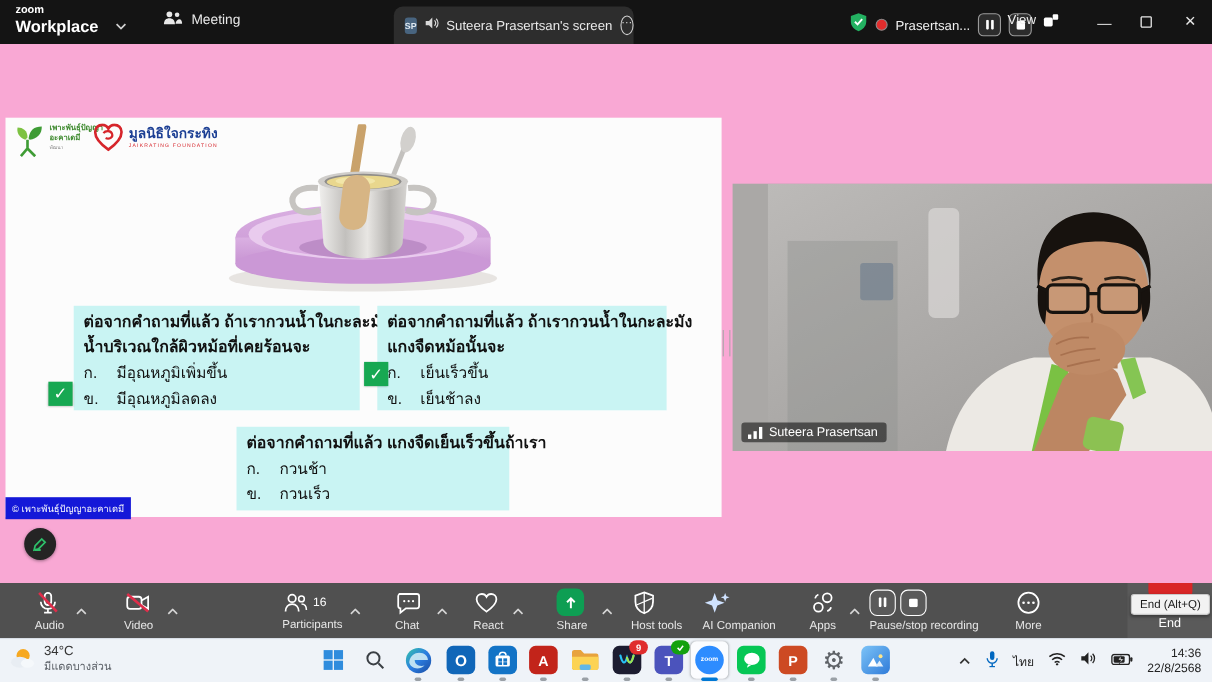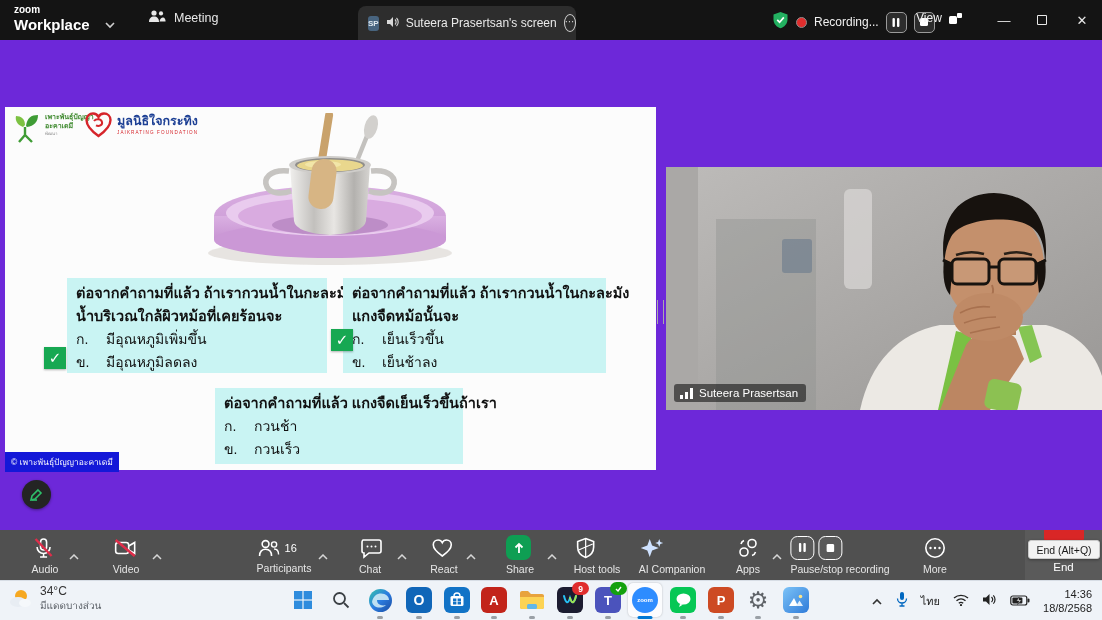--- a/index.html
+++ b/index.html
@@ -1,17 +1,17 @@
 <!DOCTYPE html>
 <html><head>
 <meta charset="utf-8">
 <style>
   html,body{margin:0;padding:0;background:#222;}
   .screen{position:relative;width:1102px;height:620px;overflow:hidden;
-    font-family:"Liberation Sans","DejaVu Sans",sans-serif;background:#6d28d9;}
+    font-family:"Liberation Sans","DejaVu Sans",sans-serif;background:#f9a8d4;}
   .abs{position:absolute;}
 
   
   .titlebar{position:absolute;left:0;top:0;width:1102px;height:40px;background:#141414;color:#eee;}
   .zoomlogo{position:absolute;left:14px;top:5px;line-height:1;}
   .zoomlogo .z1{font-size:10px;font-weight:bold;color:#fff;}
   .zoomlogo .z2{font-size:15px;font-weight:bold;color:#fff;margin-top:2px;}
   .tb-chevdn{position:absolute;left:104px;top:15px;}
   .meeting{position:absolute;left:148px;top:9px;display:flex;align-items:center;gap:8px;font-size:12.5px;color:#e8e8e8;}
   .sharetab{position:absolute;left:358px;top:6px;width:218px;height:34px;background:#2d2d2d;
@@ -134,21 +134,21 @@
     </div>
 
     <div class="recwrap" style="left:772px;top:11px;">
       <span>
         <svg width="17" height="18" viewBox="0 0 17 18">
             <path d="M8.5,1 L15.5,3.5 V8.5 C15.5,13 12.2,16 8.5,17.3 C4.8,16 1.5,13 1.5,8.5 V3.5 Z" fill="#23b161"></path>
             <polyline points="5.2,8.8 7.6,11.2 11.8,6.4" fill="none" stroke="#fff" stroke-width="1.7"></polyline>
           </svg>
       </span>
       <span class="recdot"></span>
-      <span class="reclbl">Recording...</span>
+      <span class="reclbl">Prasertsan...</span>
       <span class="minibtn">
         <svg width="8" height="9">
             <rect x="0.5" y="0" width="2.4" height="9" rx="1" fill="#fff"></rect>
             <rect x="5" y="0" width="2.4" height="9" rx="1" fill="#fff"></rect>
           </svg>
       </span>
       <span class="minibtn">
         <svg width="8" height="8">
             <rect x="0" y="0" width="8" height="8" rx="1.5" fill="#fff"></rect>
           </svg>
@@ -661,18 +661,18 @@
       <span>
         <svg width="20" height="11" viewBox="0 0 20 11">
             <rect x="0.8" y="1" width="16" height="9" rx="2" fill="none" stroke="#222" stroke-width="1.2"></rect>
             <rect x="2.4" y="2.6" width="10" height="5.8" rx="1" fill="#222"></rect>
             <rect x="17.5" y="3.5" width="2" height="4" rx="1" fill="#222"></rect>
             <path d="M9,2 L6.5,6 L9,6 L7.5,9.5 L11.5,5 L9,5 Z" fill="#fff" stroke="#222" stroke-width="0.6"></path>
           </svg>
       </span>
       <span class="clock">
         <div>14:36</div>
-        <div>18/8/2568</div>
+        <div>22/8/2568</div>
       </span>
     </div>
   </div>
 
 </div>
 
 </body></html>

